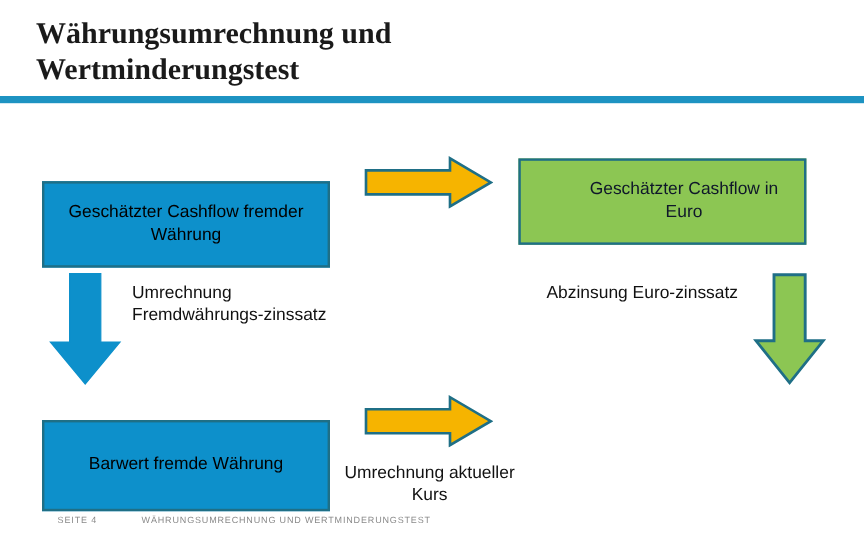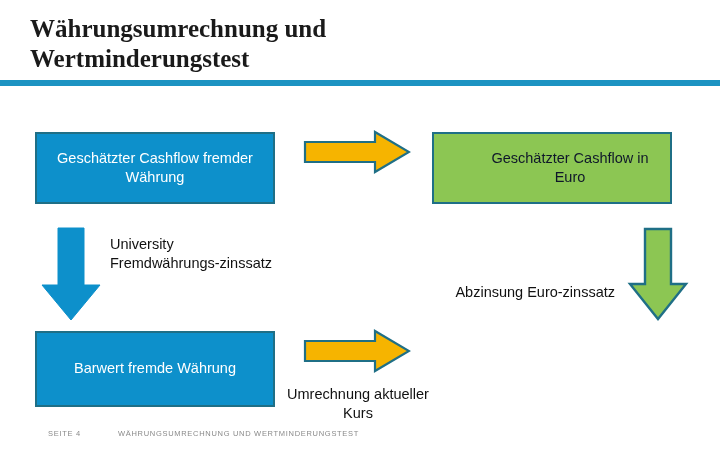--- a/index.html
+++ b/index.html
@@ -82,21 +82,22 @@
     align-items: center;
     justify-content: center;
     text-align: center;
     font-size: 14.5px;
     line-height: 1.32;
     padding: 4px 8px;
   }
   .box-blue {
     background: #0d90cb;
     border: 2px solid #1f6f86;
-    color: #ffffff;
+    color: #000000;
+    margin-top: 19px;
   }
   .box-green {
     background: #8cc653;
     border: 2px solid #1f6f86;
     color: #0f172a;
     padding-left: 44px;
   }
 
   #box-cf-foreign { left: 35px;  top: 132px; width: 240px; height: 72px; }
   #box-cf-euro    { left: 432px; top: 132px; width: 240px; height: 72px; }
@@ -126,21 +127,21 @@
   
   .caption {
     position: absolute;
     font-size: 14.5px;
     line-height: 1.34;
     color: #111111;
   }
   #label-fx-future  { left: 283px; top: 171px; width: 150px; text-align: center; }
   #label-fx-current { left: 283px; top: 369px; width: 150px; text-align: center; margin-top: 16px; }
   #label-discount-foreign { left: 110px; top: 235px; width: 175px; text-align: left; }
-  #label-discount-euro    { left: 440px; top: 235px; width: 175px; text-align: right; margin-top: 48px; }
+  #label-discount-euro    { left: 440px; top: 235px; width: 175px; text-align: right; }
 
   
   #footer-page {
     position: absolute;
     left: 48px;
     top: 429px;
     font-size: 7.5px;
     letter-spacing: 0.7px;
     color: #8a8a8a;
     text-transform: uppercase;
@@ -258,21 +259,21 @@
 
   <div id="arrow-discount-euro" class="arrow-down">
     <svg viewBox="0 0 62 95" preserveAspectRatio="none">
       <polygon points="18,2 44,2 44,57 59,57 31,92 3,57 18,57" fill="#8cc653" stroke="#1f6f86" stroke-width="2.4" stroke-linejoin="miter"></polygon>
     </svg>
   </div>
 
 
   <div id="label-fx-current" class="caption">Umrechnung aktueller Kurs</div>
 
-  <div id="label-discount-foreign" class="caption">University Fremdwährungs-zinssatz</div>
+  <div id="label-discount-foreign" class="caption">Umrechnung Fremdwährungs-zinssatz</div>
 
   <div id="label-discount-euro" class="caption">Abzinsung Euro-zinssatz</div>
 
   <div id="footer-page">Seite 4</div>
   <div id="footer-title">Währungsumrechnung und Wertminderungstest</div>
 
 
 </div>
 
 </body></html>

